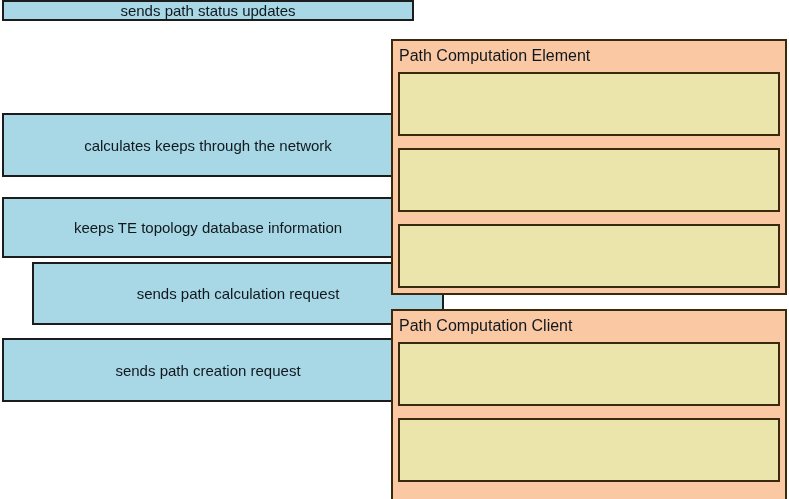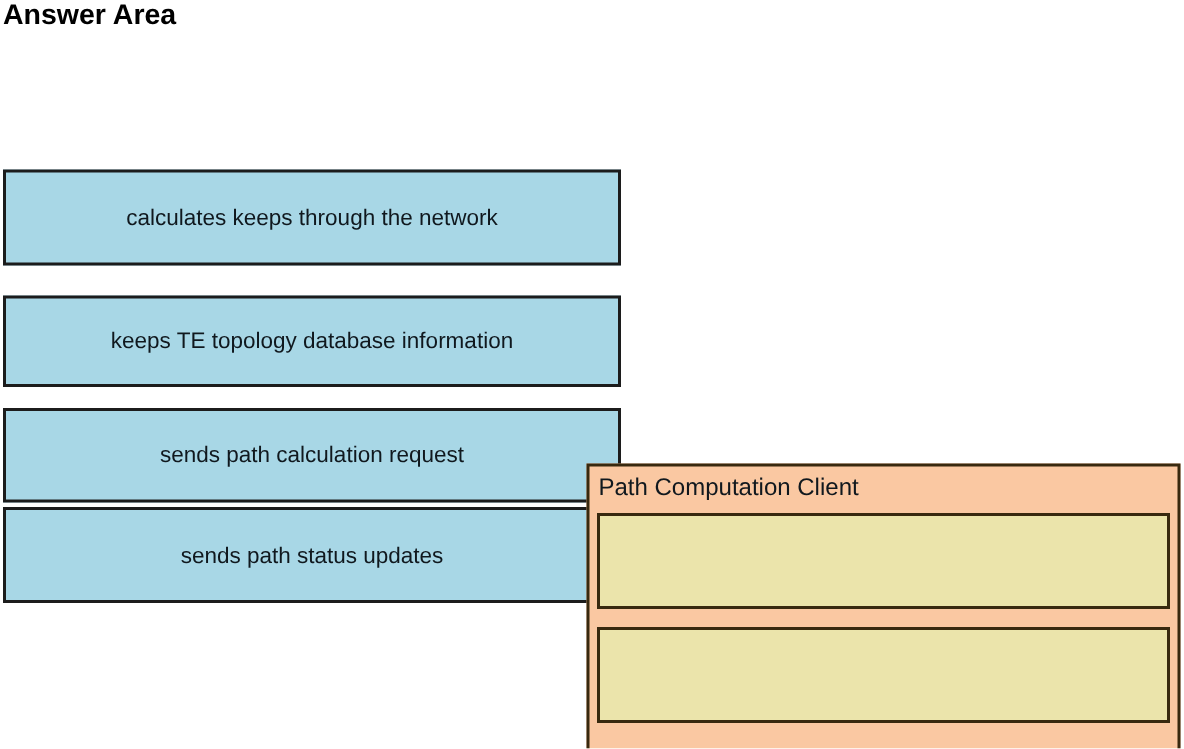--- a/index.html
+++ b/index.html
@@ -35,21 +35,21 @@
     display: flex;
     align-items: center;
     justify-content: center;
     text-align: center;
     font-size: 15px;
     color: var(--text, #10181e);
   }
   .drag-item:nth-of-type(1) { top: 39px;  height: 61px; }
   .drag-item:nth-of-type(2) { top: 113px; height: 64px; }
   .drag-item:nth-of-type(3) { top: 197px; height: 61px; }
-  .drag-item:nth-of-type(4) { top: 272px; height: 63px; }
+  .drag-item:nth-of-type(4) { top: 262px; height: 63px; margin-left: 30px; }
   .drag-item:nth-of-type(5) { top: 338px; height: 64px; }
   
   .group {
     position: absolute;
     left: 391px;
     width: 396px;
     box-sizing: border-box;
     background: var(--group-fill, #fac8a2);
     border: 2px solid var(--group-border, #38290f);
   }
@@ -75,22 +75,31 @@
 </head>
 <body>
 
 <div class="canvas">
 
   <div class="page-title">Answer Area</div>
 
   <div class="drag-item">calculates keeps through the network</div>
   <div class="drag-item">keeps TE topology database information</div>
   <div class="drag-item">sends path calculation request</div>
+  <div class="drag-item">sends path creation request</div>
   <div class="drag-item">sends path status updates</div>
 
+  <div class="group pce">
+    <div class="group-title">Path Computation Element</div>
+    <div class="slots">
+        <div class="slot"></div>
+        <div class="slot"></div>
+        <div class="slot"></div>
+      </div>
+  </div>
 
   <div class="group pcc">
     <div class="group-title">Path Computation Client</div>
     <div class="slots">
         <div class="slot"></div>
         <div class="slot"></div>
       </div>
   </div>
 
 </div>

